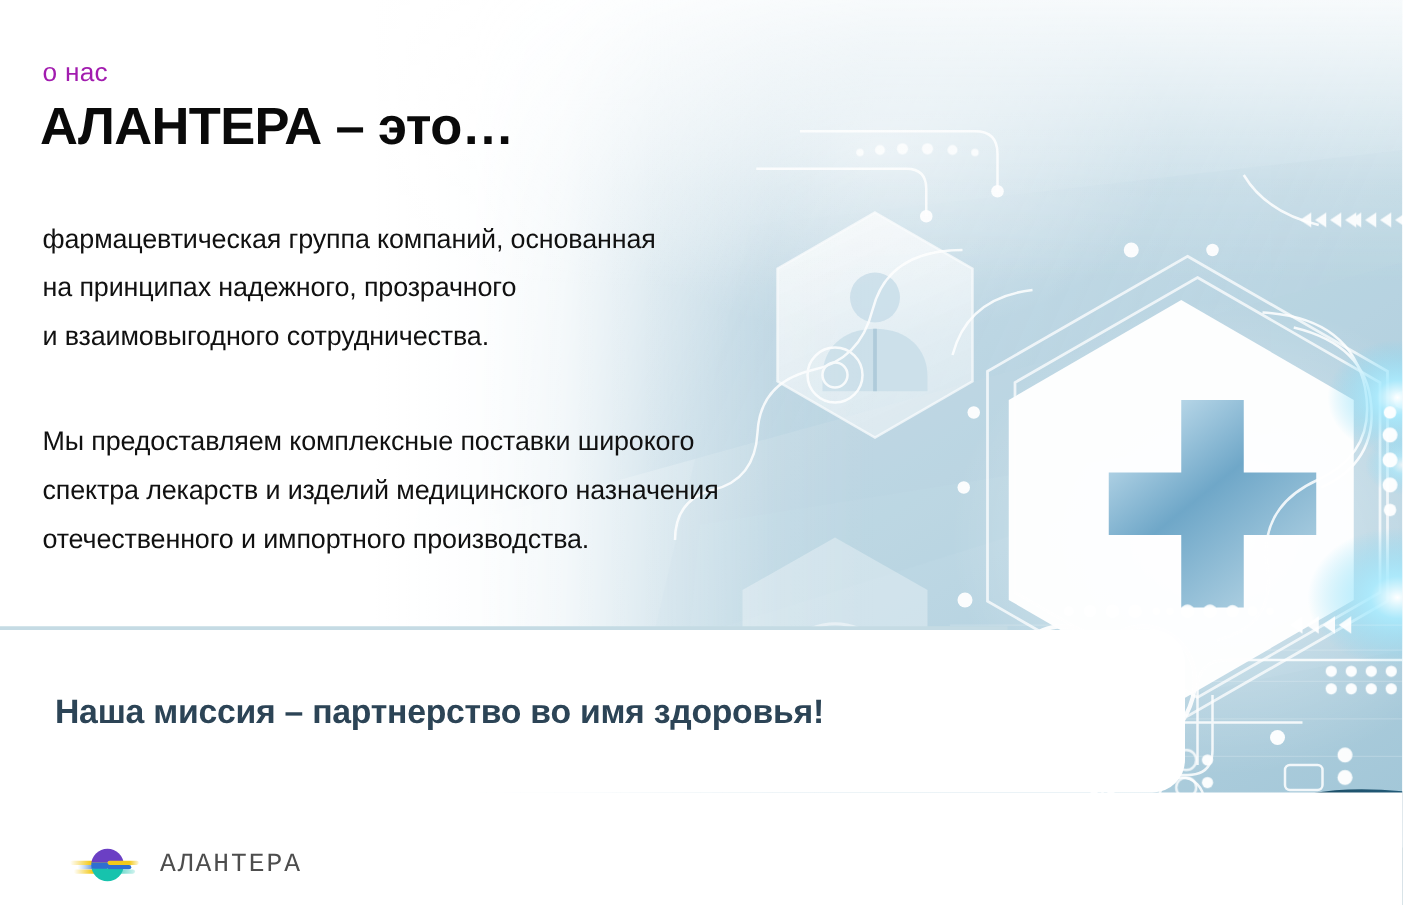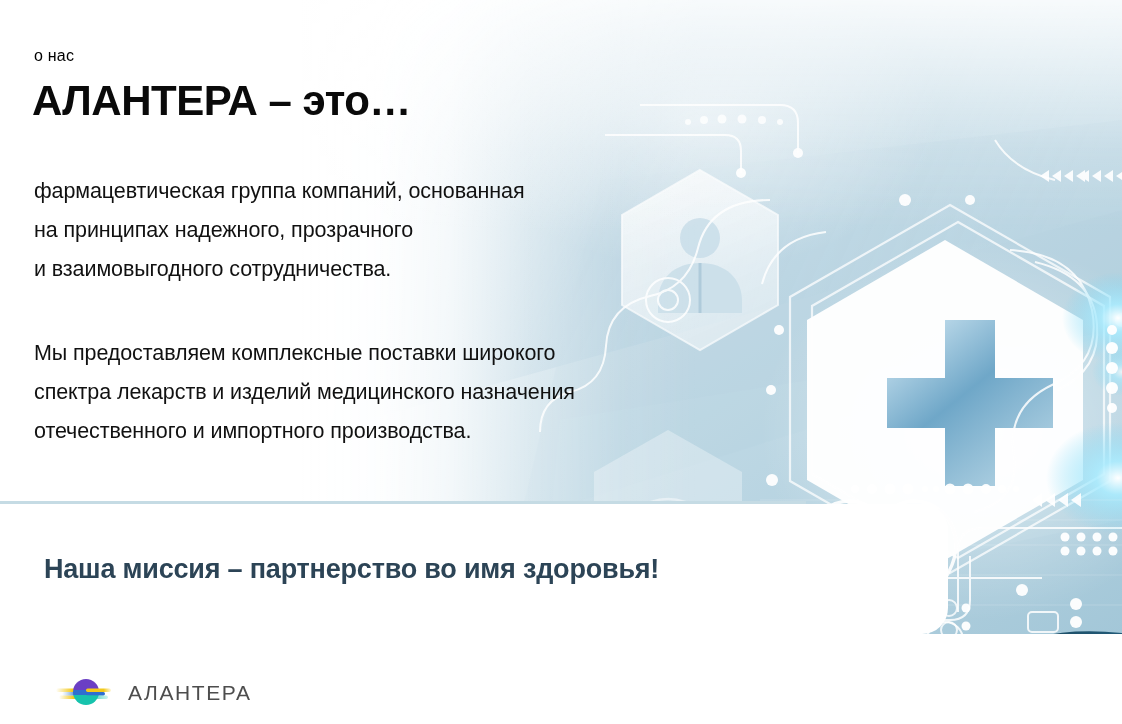--- a/index.html
+++ b/index.html
@@ -60,22 +60,22 @@
   .content {
     position: relative;
     z-index: 3;
     height: 100%;
   }
 
   .eyebrow {
     position: absolute;
     left: 34px;
     top: 48px;
-    font-size: 16px;
-    color: #000000;
+    font-size: 21px;
+    color: #a21caf;
     letter-spacing: 0.2px;
     line-height: 1;
   }
 
   .headline {
     position: absolute;
     left: 32px;
     top: 77px;
     font-size: 42px;
     font-weight: 700;
@@ -152,20 +152,21 @@
     align-items: center;
     gap: 11px;
   }
   .logo-mark { width: 62px; height: 40px; display: block; }
   .logo-word {
     font-size: 21px;
     font-weight: 400;
     color: #4d4d4d;
     letter-spacing: 1.6px;
     line-height: 1;
+    font-family: Liberation Mono, monospace;
   }
 </style>
 </head>
 <body>
 
 <div class="slide">
 
   <div class="bg-art">
     <svg viewBox="0 0 1122 724" xmlns="http://www.w3.org/2000/svg" aria-hidden="true">
       <defs>

